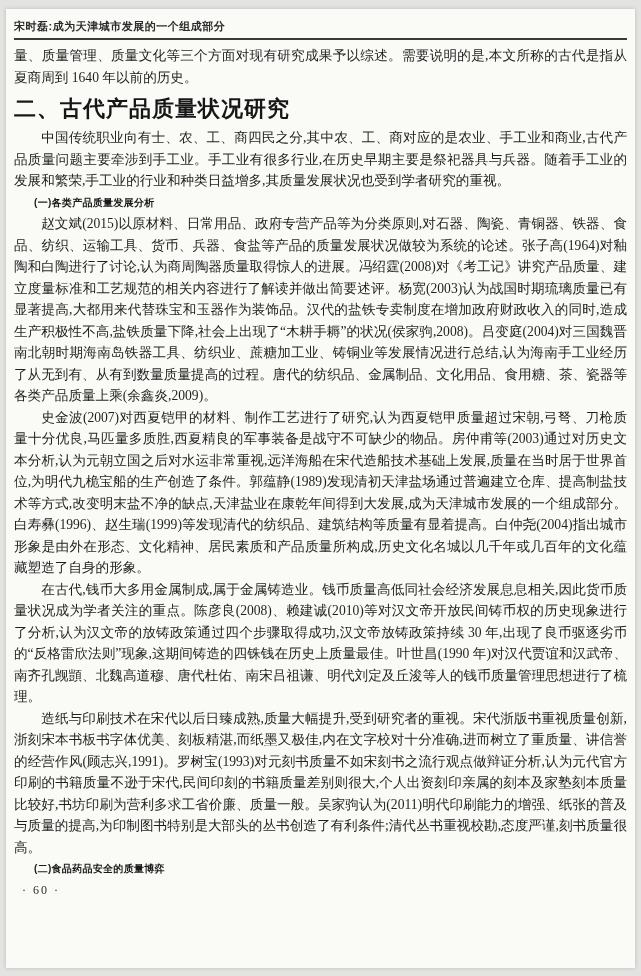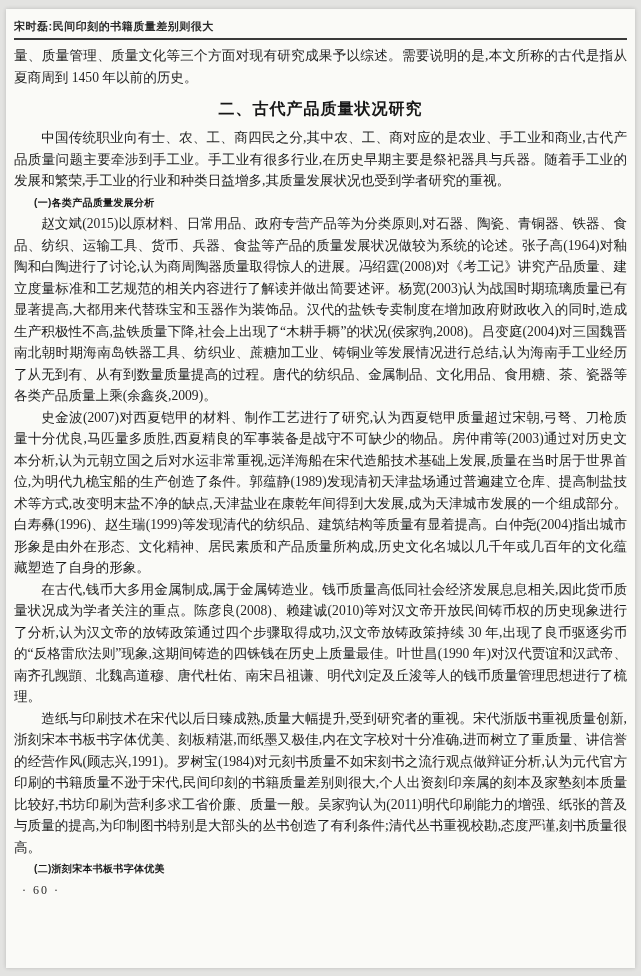--- a/index.html
+++ b/index.html
@@ -42,23 +42,23 @@
     margin:0;
     text-indent:2em;
   }
   p.para.no-indent{
     text-indent:0;
     margin-top:5px;
   }
   h1.section-heading{
     font-family:"Liberation Sans","DejaVu Sans",sans-serif;
     font-weight:700;
-    font-size:16px;
+    font-size:22px;
     color:#161616;
-    text-align:center;
+    text-align:left;
     margin:8px 0 6px 0;
     line-height:25px;
     letter-spacing:1px;
   }
   h2.sub-heading{
     font-family:"Liberation Sans","DejaVu Sans",sans-serif;
     font-weight:700;
     font-size:10px;
     color:#1a1a1a;
     margin:0;
@@ -72,41 +72,41 @@
     margin-top:3px;
     padding-left:8px;
     letter-spacing:2px;
   }
 </style>
 </head>
 <body>
 
 <div class="paper">
 
-  <div class="running-header">宋时磊:民间印刻的书籍质量差别则很大</div>
+  <div class="running-header">宋时磊:成为天津城市发展的一个组成部分</div>
   <hr class="header-rule">
 
   <div class="body-text">
 
-    <p class="para no-indent">量、质量管理、质量文化等三个方面对现有研究成果予以综述。需要说明的是,本文所称的古代是指从夏商周到 1450 年以前的历史。</p>
+    <p class="para no-indent">量、质量管理、质量文化等三个方面对现有研究成果予以综述。需要说明的是,本文所称的古代是指从夏商周到 1640 年以前的历史。</p>
 
     <h1 class="section-heading">二、古代产品质量状况研究</h1>
 
     <p class="para">中国传统职业向有士、农、工、商四民之分,其中农、工、商对应的是农业、手工业和商业,古代产品质量问题主要牵涉到手工业。手工业有很多行业,在历史早期主要是祭祀器具与兵器。随着手工业的发展和繁荣,手工业的行业和种类日益增多,其质量发展状况也受到学者研究的重视。</p>
 
     <h2 class="sub-heading">(一)各类产品质量发展分析</h2>
 
     <p class="para">赵文斌(2015)以原材料、日常用品、政府专营产品等为分类原则,对石器、陶瓷、青铜器、铁器、食品、纺织、运输工具、货币、兵器、食盐等产品的质量发展状况做较为系统的论述。张子高(1964)对釉陶和白陶进行了讨论,认为商周陶器质量取得惊人的进展。冯绍霆(2008)对《考工记》讲究产品质量、建立度量标准和工艺规范的相关内容进行了解读并做出简要述评。杨宽(2003)认为战国时期琉璃质量已有显著提高,大都用来代替珠宝和玉器作为装饰品。汉代的盐铁专卖制度在增加政府财政收入的同时,造成生产积极性不高,盐铁质量下降,社会上出现了“木耕手耨”的状况(侯家驹,2008)。吕变庭(2004)对三国魏晋南北朝时期海南岛铁器工具、纺织业、蔗糖加工业、铸铜业等发展情况进行总结,认为海南手工业经历了从无到有、从有到数量质量提高的过程。唐代的纺织品、金属制品、文化用品、食用糖、茶、瓷器等各类产品质量上乘(余鑫炎,2009)。</p>
 
     <p class="para">史金波(2007)对西夏铠甲的材料、制作工艺进行了研究,认为西夏铠甲质量超过宋朝,弓弩、刀枪质量十分优良,马匹量多质胜,西夏精良的军事装备是战守不可缺少的物品。房仲甫等(2003)通过对历史文本分析,认为元朝立国之后对水运非常重视,远洋海船在宋代造船技术基础上发展,质量在当时居于世界首位,为明代九桅宝船的生产创造了条件。郭蕴静(1989)发现清初天津盐场通过普遍建立仓库、提高制盐技术等方式,改变明末盐不净的缺点,天津盐业在康乾年间得到大发展,成为天津城市发展的一个组成部分。白寿彝(1996)、赵生瑞(1999)等发现清代的纺织品、建筑结构等质量有显着提高。白仲尧(2004)指出城市形象是由外在形态、文化精神、居民素质和产品质量所构成,历史文化名城以几千年或几百年的文化蕴藏塑造了自身的形象。</p>
 
     <p class="para">在古代,钱币大多用金属制成,属于金属铸造业。钱币质量高低同社会经济发展息息相关,因此货币质量状况成为学者关注的重点。陈彦良(2008)、赖建诚(2010)等对汉文帝开放民间铸币权的历史现象进行了分析,认为汉文帝的放铸政策通过四个步骤取得成功,汉文帝放铸政策持续 30 年,出现了良币驱逐劣币的“反格雷欣法则”现象,这期间铸造的四铢钱在历史上质量最佳。叶世昌(1990 年)对汉代贾谊和汉武帝、南齐孔觊顗、北魏高道穆、唐代杜佑、南宋吕祖谦、明代刘定及丘浚等人的钱币质量管理思想进行了梳理。</p>
 
-    <p class="para">造纸与印刷技术在宋代以后日臻成熟,质量大幅提升,受到研究者的重视。宋代浙版书重视质量创新,浙刻宋本书板书字体优美、刻板精湛,而纸墨又极佳,内在文字校对十分准确,进而树立了重质量、讲信誉的经营作风(顾志兴,1991)。罗树宝(1984)对元刻书质量不如宋刻书之流行观点做辩证分析,认为元代官方印刷的书籍质量不逊于宋代,民间印刻的书籍质量差别则很大,个人出资刻印亲属的刻本及家塾刻本质量比较好,书坊印刷为营利多求工省价廉、质量一般。吴家驹认为(2011)明代印刷能力的增强、纸张的普及与质量的提高,为印制图书特别是大部头的丛书创造了有利条件;清代丛书重视校勘,态度严谨,刻书质量很高。</p>
+    <p class="para">造纸与印刷技术在宋代以后日臻成熟,质量大幅提升,受到研究者的重视。宋代浙版书重视质量创新,浙刻宋本书板书字体优美、刻板精湛,而纸墨又极佳,内在文字校对十分准确,进而树立了重质量、讲信誉的经营作风(顾志兴,1991)。罗树宝(1993)对元刻书质量不如宋刻书之流行观点做辩证分析,认为元代官方印刷的书籍质量不逊于宋代,民间印刻的书籍质量差别则很大,个人出资刻印亲属的刻本及家塾刻本质量比较好,书坊印刷为营利多求工省价廉、质量一般。吴家驹认为(2011)明代印刷能力的增强、纸张的普及与质量的提高,为印制图书特别是大部头的丛书创造了有利条件;清代丛书重视校勘,态度严谨,刻书质量很高。</p>
 
-    <h2 class="sub-heading">(二)浙刻宋本书板书字体优美</h2>
+    <h2 class="sub-heading">(二)食品药品安全的质量博弈</h2>
 
 
   </div>
 
   <div class="page-number">· 60 ·</div>
 
 </div>
 
 </body></html>

